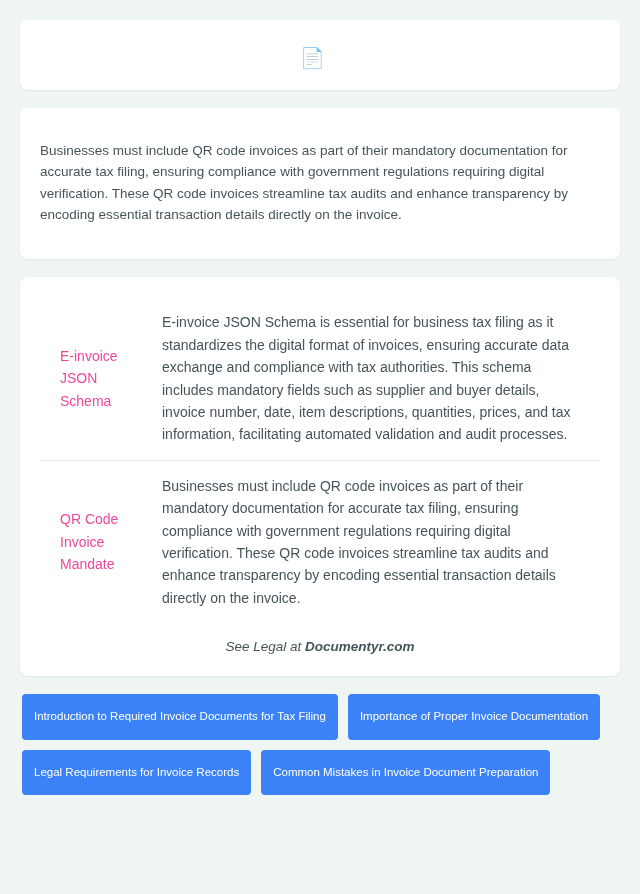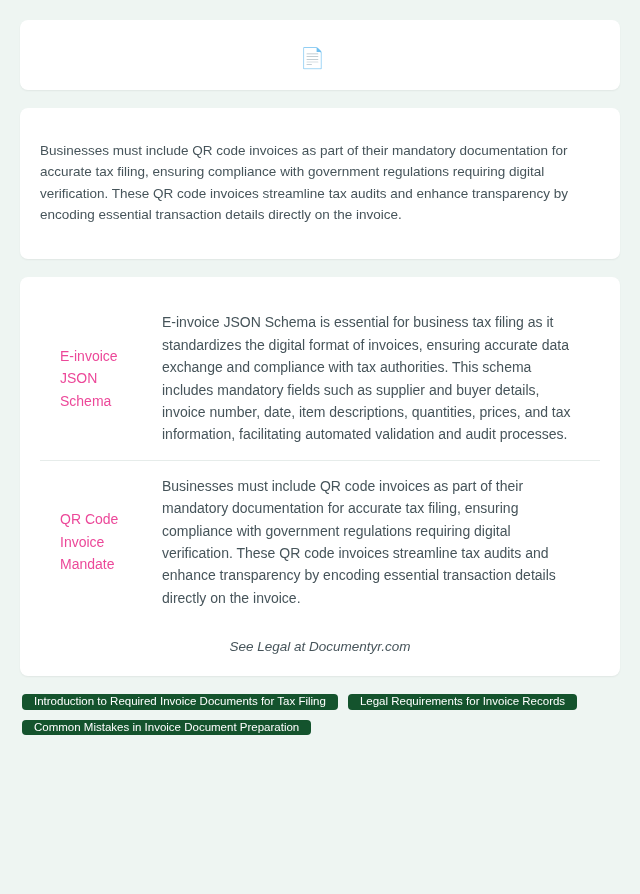--- a/index.html
+++ b/index.html
@@ -91,41 +91,41 @@
   }
   .see-more {
     text-align: center;
     font-style: italic;
     font-size: 13.5px;
     color: #46545a;
     padding: 16px 0 8px 0;
   }
   .see-more b {
     font-style: italic;
-    font-weight: normal;
+    font-weight: bold;
   }
   
   .related-heading {
     text-align: center;
     font-size: 15px;
     color: #46545a;
     margin: 6px 0 16px 0;
   }
   .chips {
     display: flex;
     flex-wrap: wrap;
     gap: 10px 10px;
     padding: 0 2px;
   }
   .chip {
-    background: #14532d;
+    background: #3b82f6;
     color: #ffffff;
     font-size: 11.5px;
     line-height: 1;
-    padding: 2px 12px;
+    padding: 17px 12px;
     border-radius: 4px;
     white-space: nowrap;
   }
 </style>
 </head>
 <body>
 
 <div class="page">
 
   <div class="card title-card">
@@ -150,19 +150,20 @@
     </tbody>
       </table>
     <div class="see-more">
       <span>See Legal at </span><b>Documentyr.com</b>
     </div>
   </div>
 
   <div>
     <div class="chips">
       <span class="chip">Introduction to Required Invoice Documents for Tax Filing</span>
+      <span class="chip">Importance of Proper Invoice Documentation</span>
       <span class="chip">Legal Requirements for Invoice Records</span>
       <span class="chip">Common Mistakes in Invoice Document Preparation</span>
 
     </div>
   </div>
 
 </div>
 
 </body></html>

